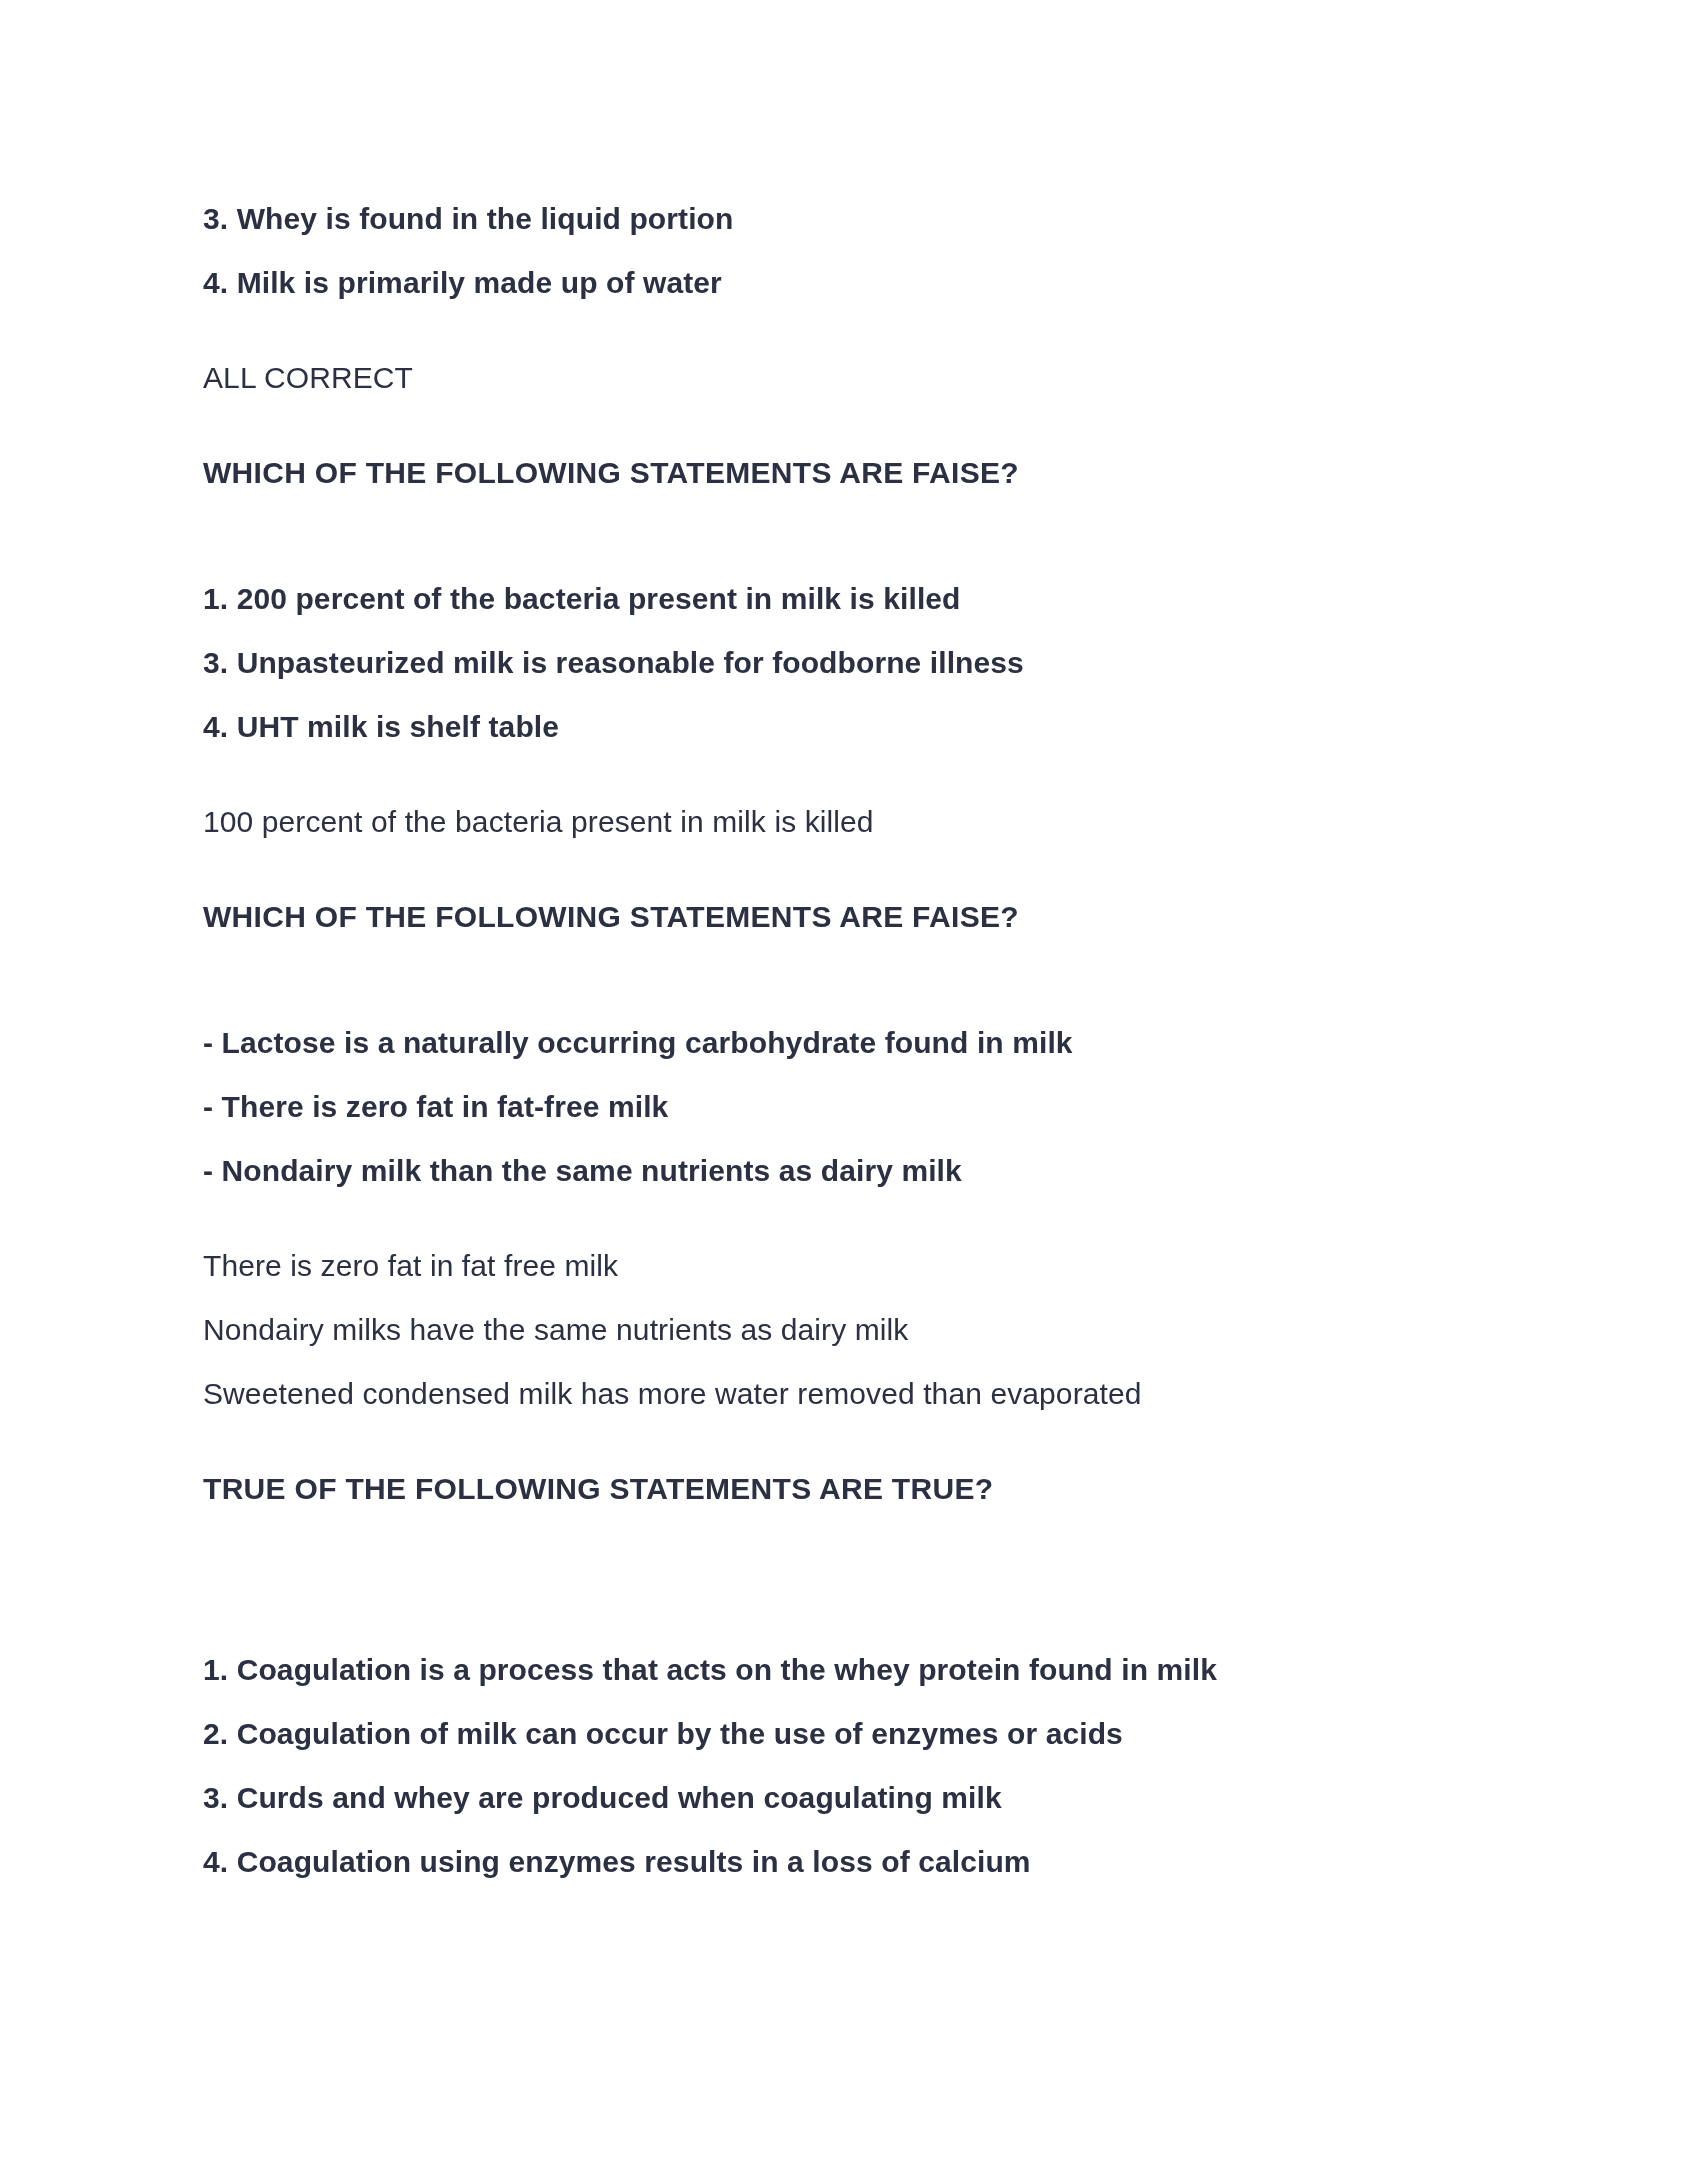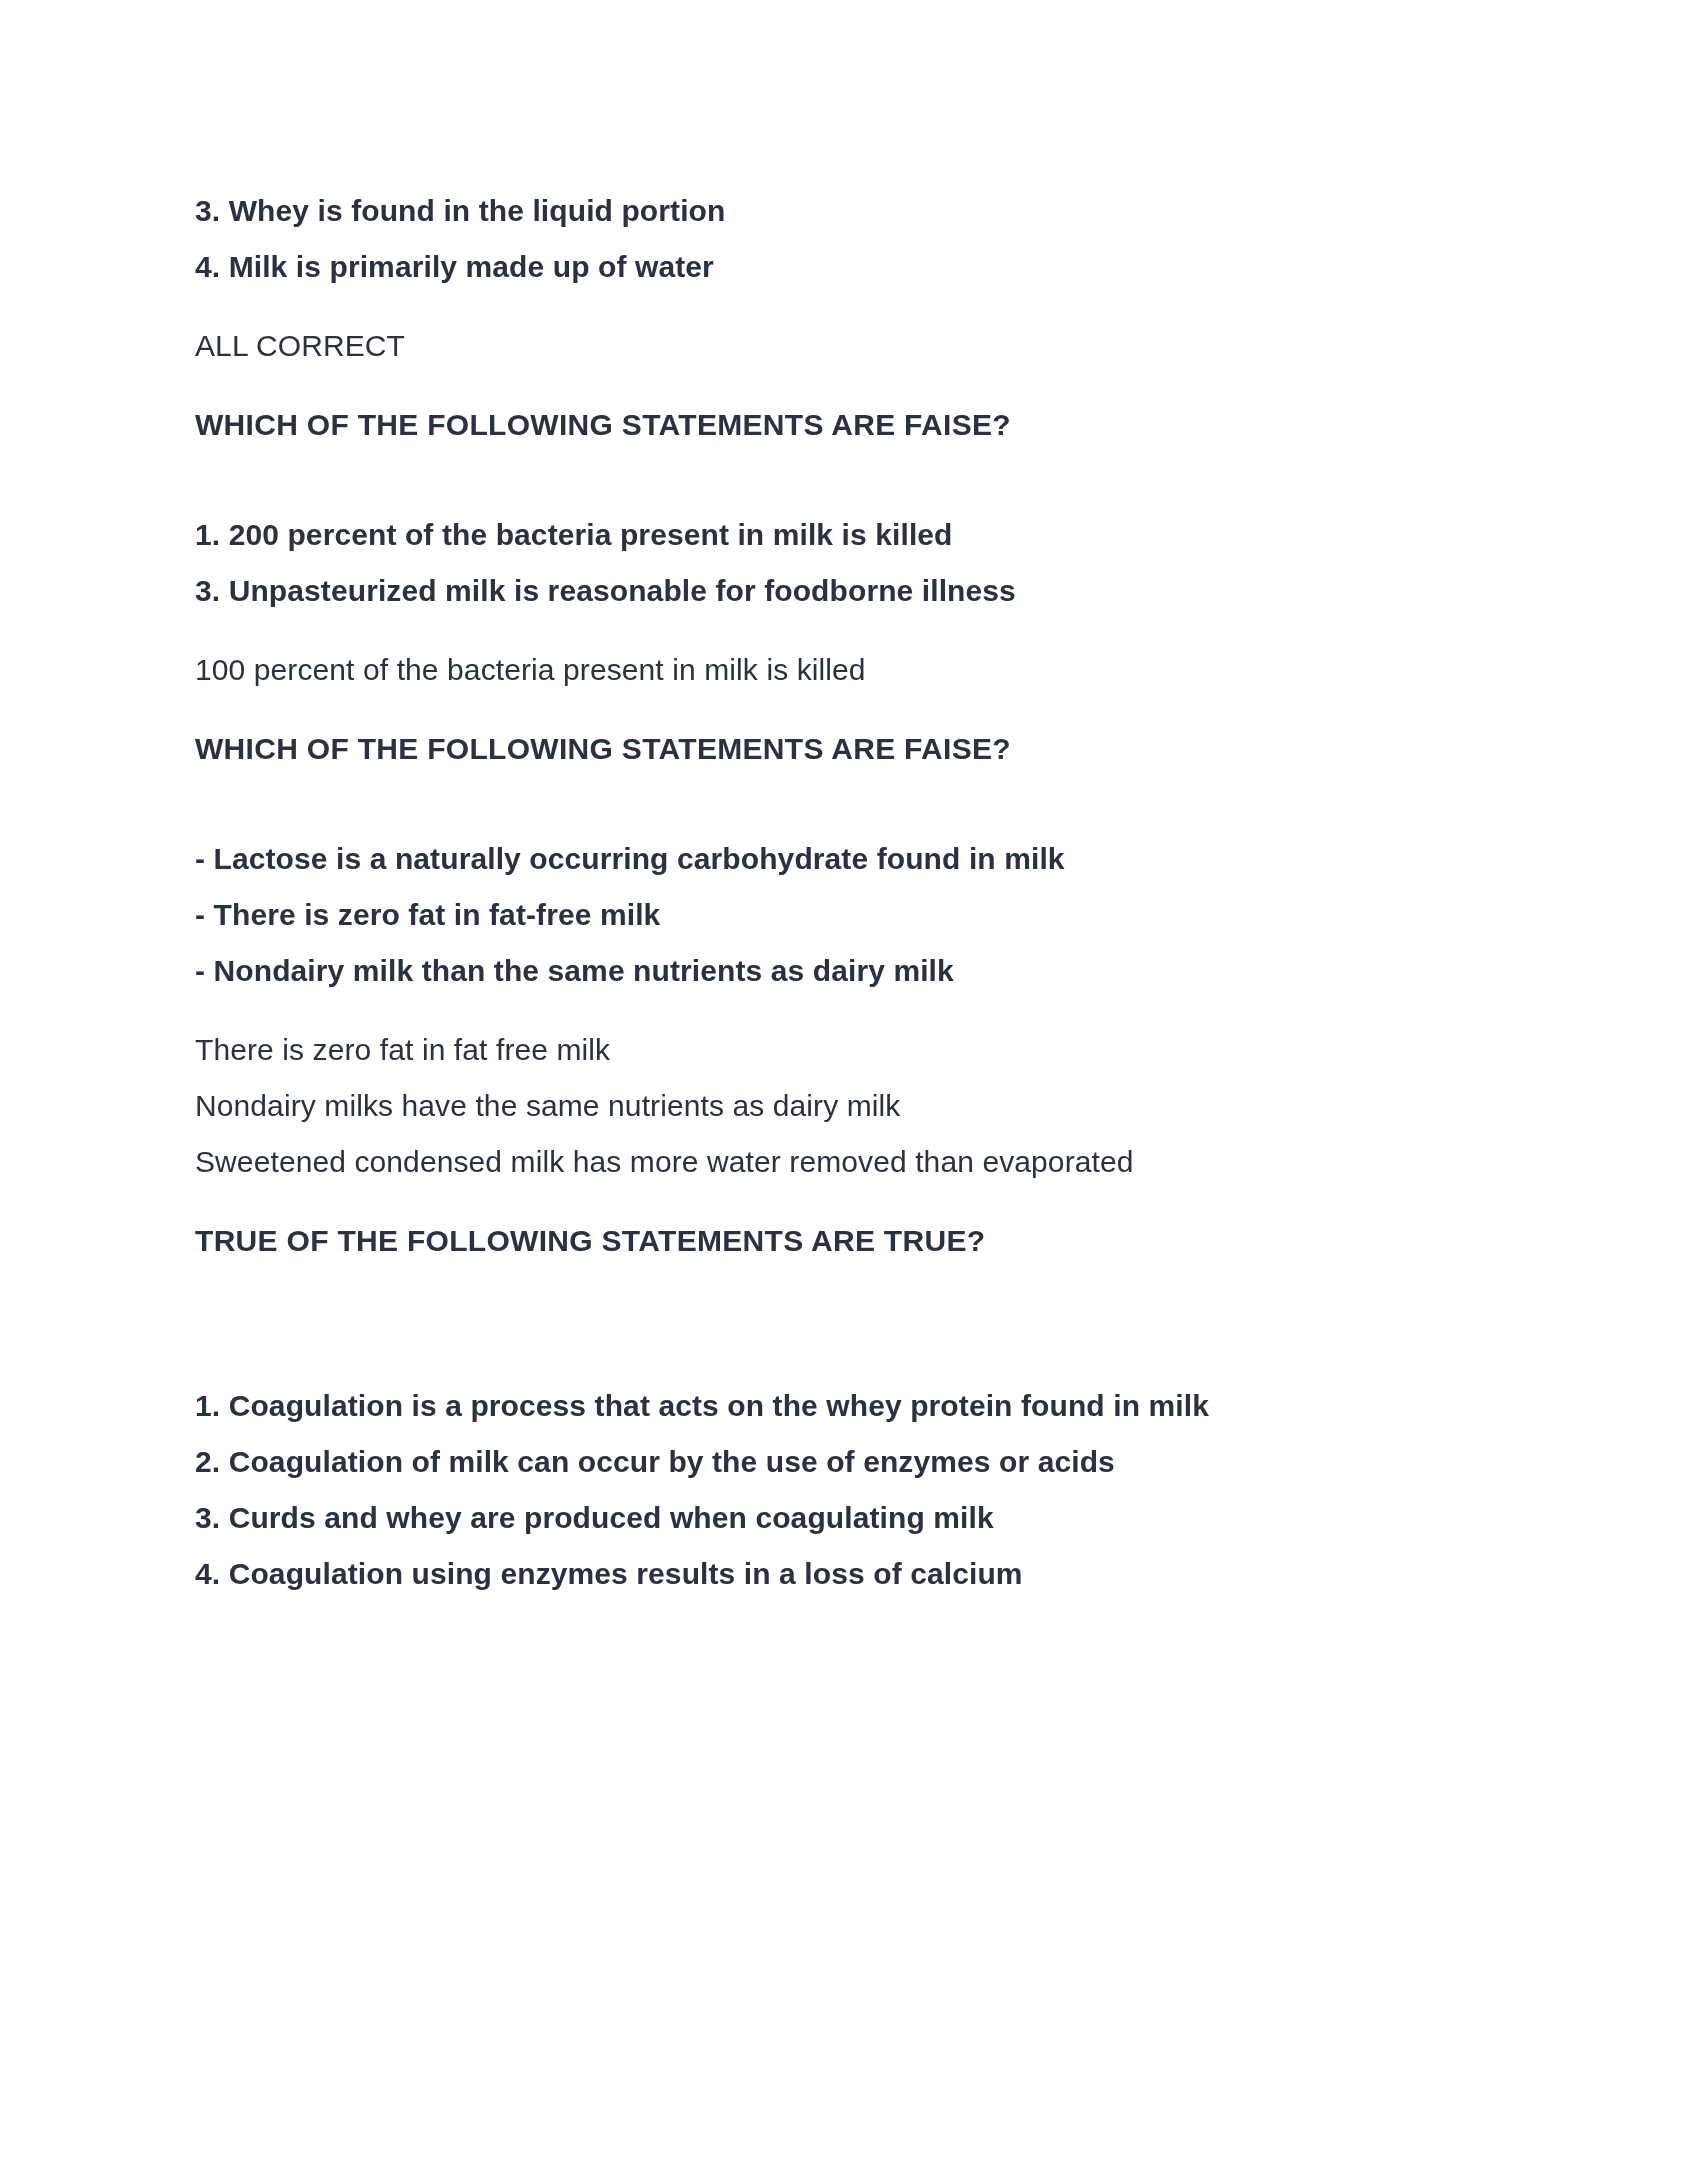--- a/index.html
+++ b/index.html
@@ -28,21 +28,21 @@
   .doc-body {
     width: 1307px;
   }
 
   
   .line {
     font-size: 30px;
     line-height: 56px;
     letter-spacing: 0.1px;
     white-space: pre-wrap;
-    margin: 0;
+    margin: 8px;
   }
 
   .line.bold {
     font-weight: 700;
   }
 
   .line.regular {
     font-weight: 400;
   }
 
@@ -79,20 +79,21 @@
 
     <div class="block">
       <p class="line heading">WHICH OF THE FOLLOWING STATEMENTS ARE FAISE?</p>
     </div>
 
     <div class="gap-md"></div>
 
     <div class="block">
       <p class="line bold">1. 200 percent of the bacteria present in milk is killed</p>
       <p class="line bold">3. Unpasteurized milk is reasonable for foodborne illness</p>
+      <p class="line bold">4. UHT milk is shelf table</p>
     </div>
 
     <div class="gap-sm"></div>
 
     <div class="block">
       <p class="line regular">100 percent of the bacteria present in milk is killed</p>
     </div>
 
     <div class="gap-sm"></div>
 

